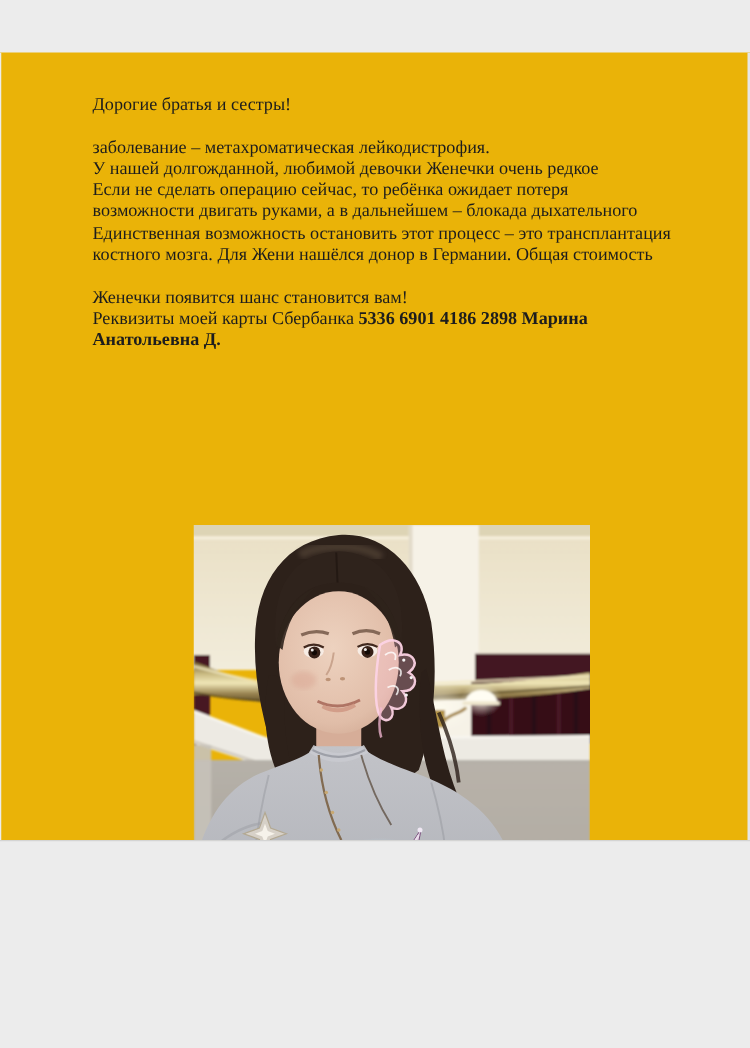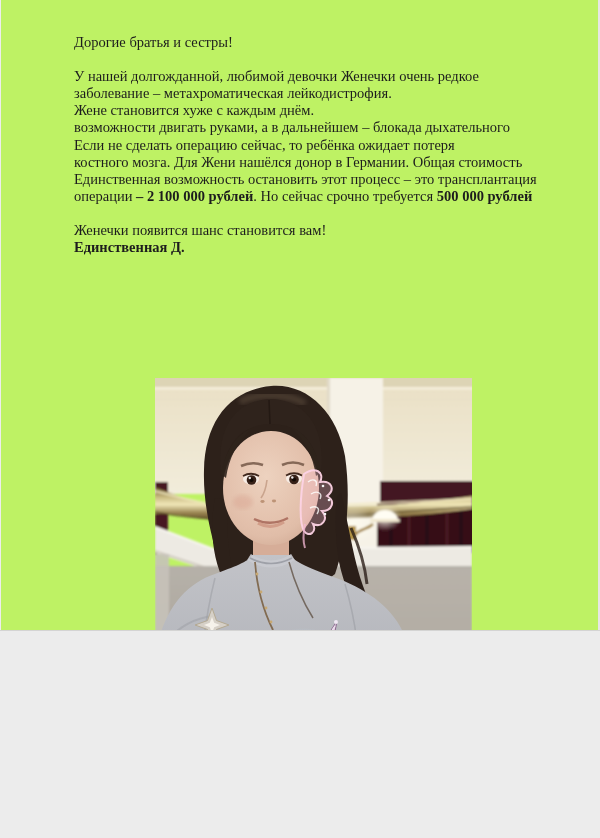--- a/index.html
+++ b/index.html
@@ -1,22 +1,23 @@
 <!DOCTYPE html>
 <html><head>
 <meta charset="utf-8">
 <title>Document</title>
 <style>
   html,body{margin:0;padding:0;background:#ececec;}
   .page{
     position:relative;
     width:600px;height:638px;
-    background:#bef264;
+    background:#eab308;
     overflow:hidden;
     font-family:"Liberation Serif", serif;
+    margin-top:42px;
   }
   .edge-left{position:absolute;left:0;top:0;bottom:7px;width:1px;background:#ededec;}
   .edge-right{position:absolute;right:0;top:0;bottom:7px;width:2px;background:#e6e6e5;}
   .edge-bottom{position:absolute;left:0;right:0;bottom:0;height:7px;background:#ececec;border-top:1px solid #d4d4d3;}
   .doc-text{
     position:absolute;left:74px;top:34px;width:500px;
     font-size:14.5px;line-height:17.1px;color:#1d1d1d;
   }
   .doc-text .line{margin:0;white-space:nowrap;height:17.1px;}
   .doc-text b{font-weight:bold;}
@@ -26,31 +27,30 @@
   .photo svg{display:block;width:317px;height:422px;filter:blur(.6px) saturate(.95);}
 </style>
 </head>
 <body>
 
 <div class="page">
 
   <div class="doc-text">
       <div class="line"><span>Дорогие братья и сестры!</span></div>
       <div class="line">&nbsp;</div>
+      <div class="line"><span>заболевание – метахроматическая лейкодистрофия.</span></div>
       <div class="line"><span>У нашей долгожданной, любимой девочки Женечки очень редкое</span></div>
-      <div class="line"><span>заболевание – метахроматическая лейкодистрофия.</span></div>
-      <div class="line"><span>Жене становится хуже с каждым днём.</span></div>
+      <div class="line"><span>Если не сделать операцию сейчас, то ребёнка ожидает потеря</span></div>
       <div class="line"><span>возможности двигать руками, а в дальнейшем – блокада дыхательного</span></div>
-      <div class="line"><span>Если не сделать операцию сейчас, то ребёнка ожидает потеря</span></div>
+      <div class="line"><span>Единственная возможность остановить этот процесс – это трансплантация</span></div>
       <div class="line"><span>костного мозга. Для Жени нашёлся донор в Германии. Общая стоимость</span></div>
-      <div class="line"><span>Единственная возможность остановить этот процесс – это трансплантация</span></div>
-      <div class="line"><span>операции </span><b>– 2 100 000 рублей</b><span>. Но сейчас срочно требуется </span><b>500 000 рублей</b></div>
       <div class="line">&nbsp;</div>
       <div class="line"><span>Женечки появится шанс становится вам!</span></div>
-      <div class="line"><b>Единственная Д.</b></div>
+      <div class="line"><span>Реквизиты моей карты Сбербанка </span><b>5336 6901 4186 2898 Марина</b></div>
+      <div class="line"><b>Анатольевна Д.</b></div>
       <div class="line">&nbsp;</div>
     </div>
 
   <figure class="photo">
     <svg viewBox="0 0 317 422" xmlns="http://www.w3.org/2000/svg">
       <defs>
         <linearGradient id="wallG" x1="0" y1="0" x2="0" y2="1">
           <stop offset="0" stop-color="#e9dfc3"></stop>
             <stop offset="1" stop-color="#f2ecda"></stop>
         </linearGradient>

